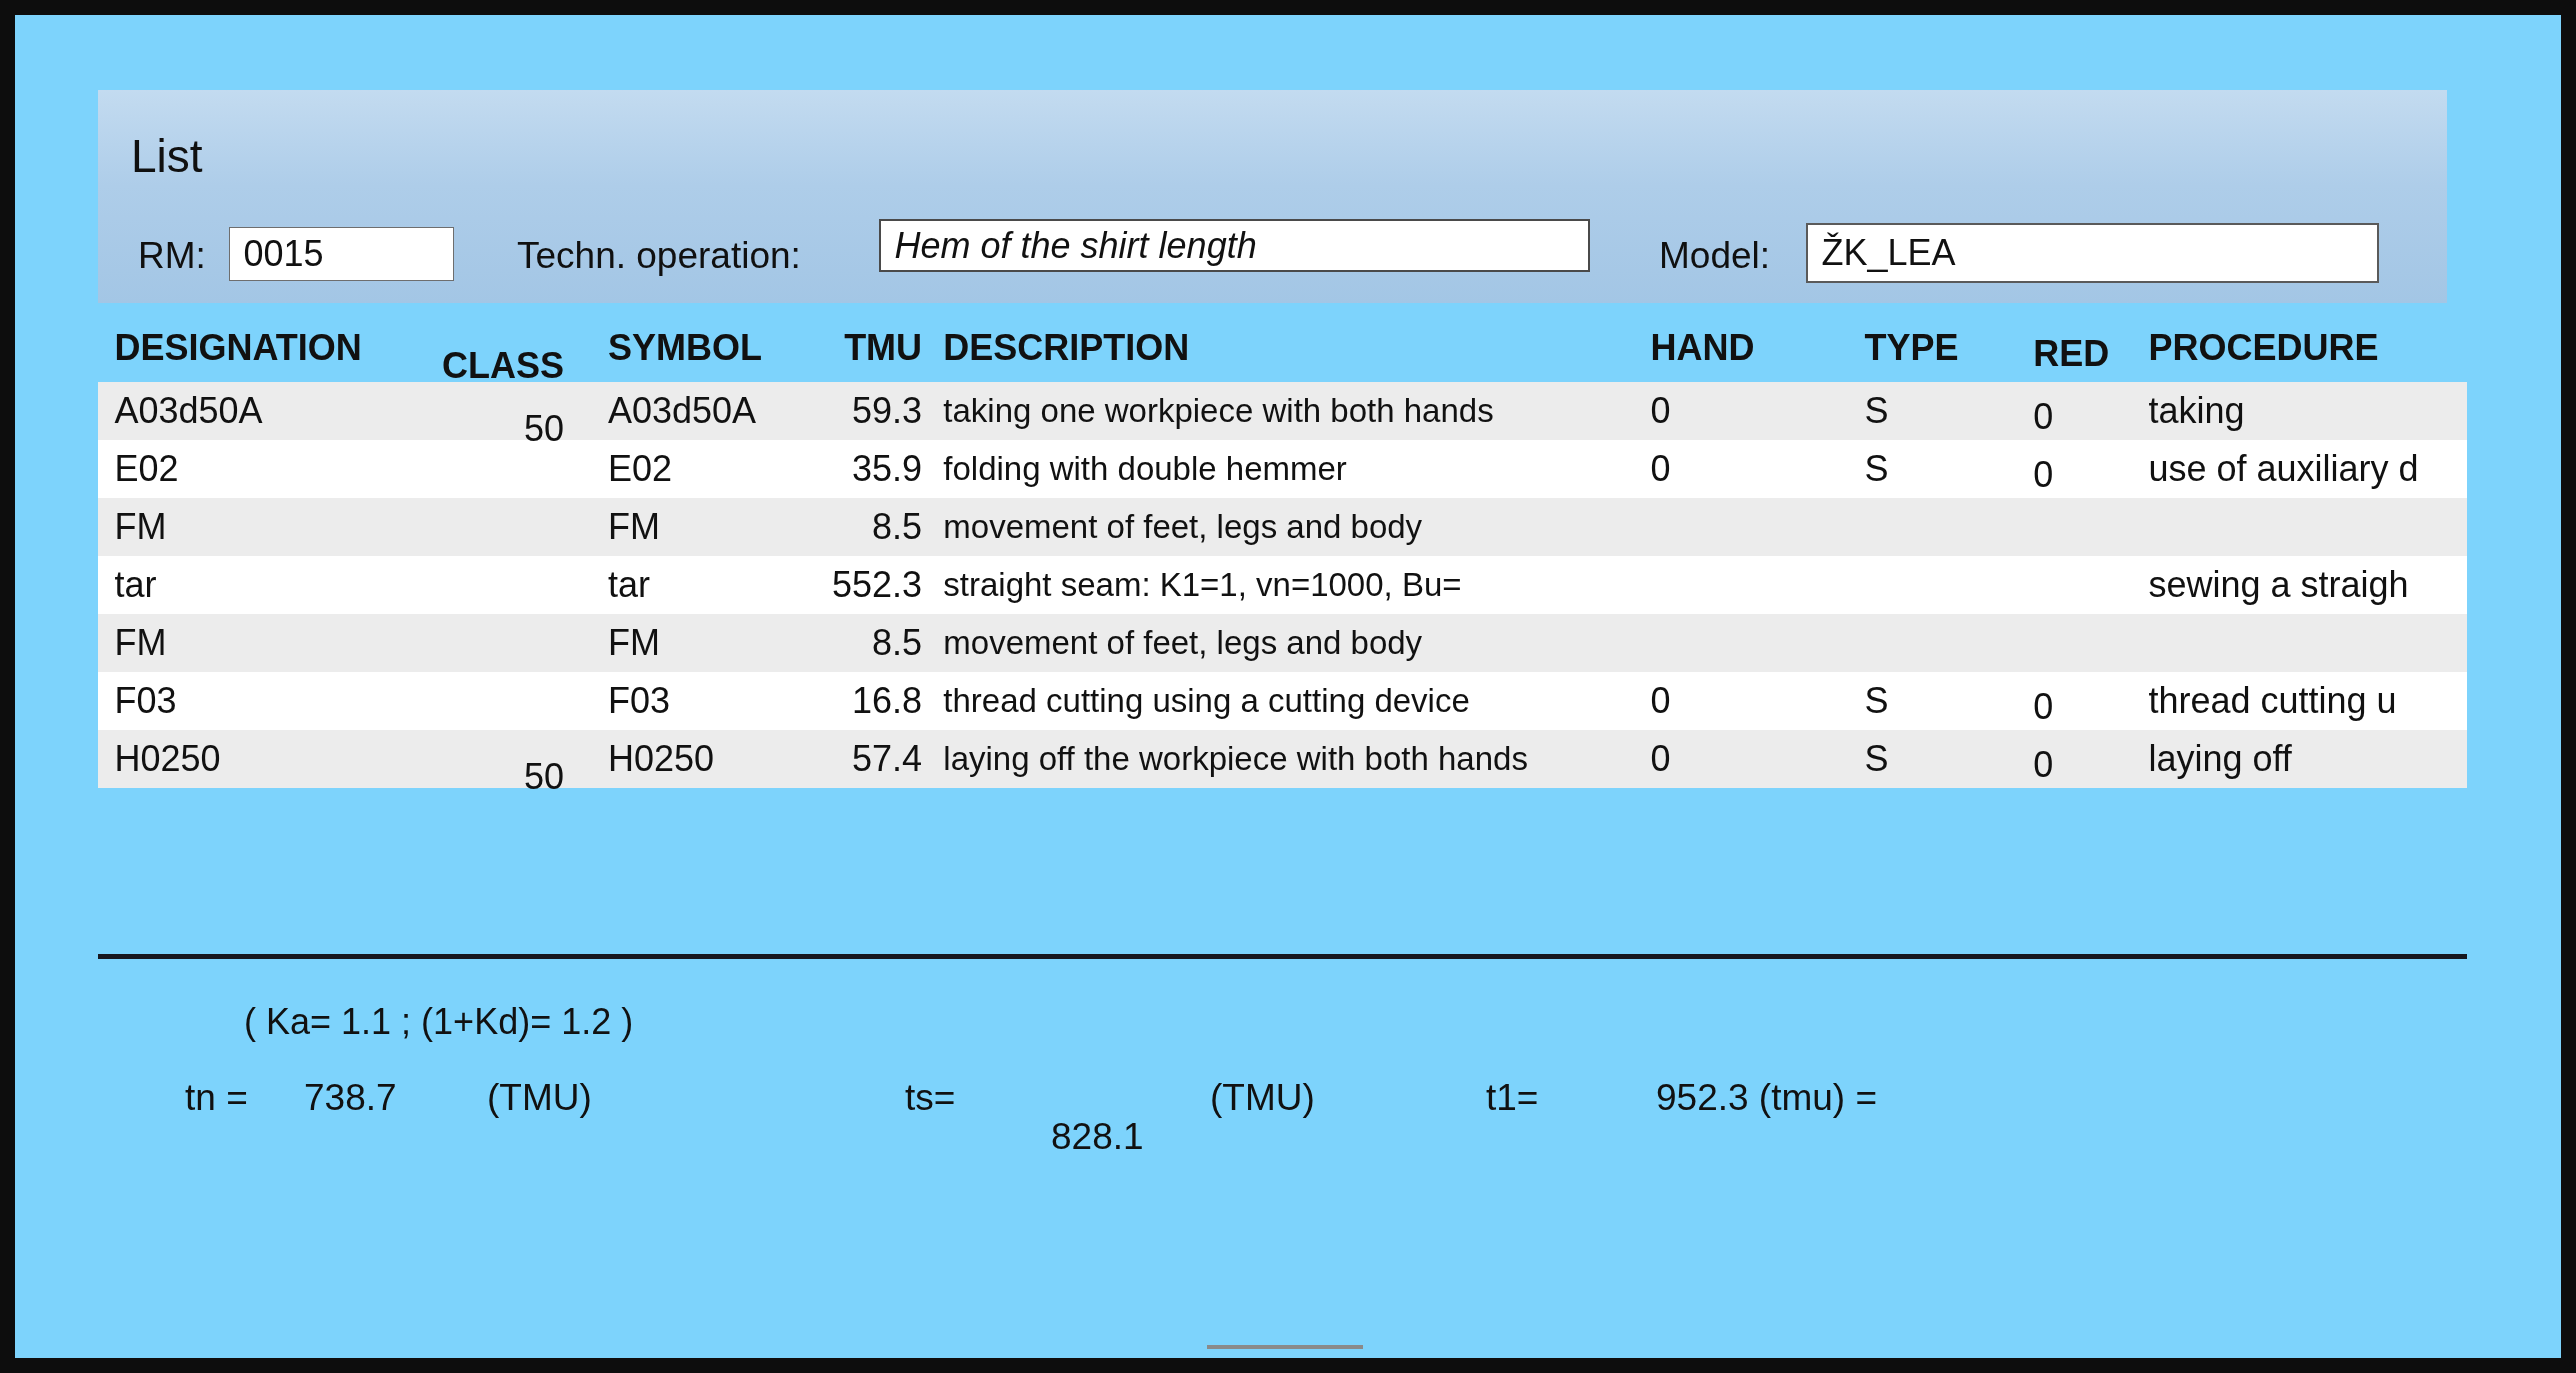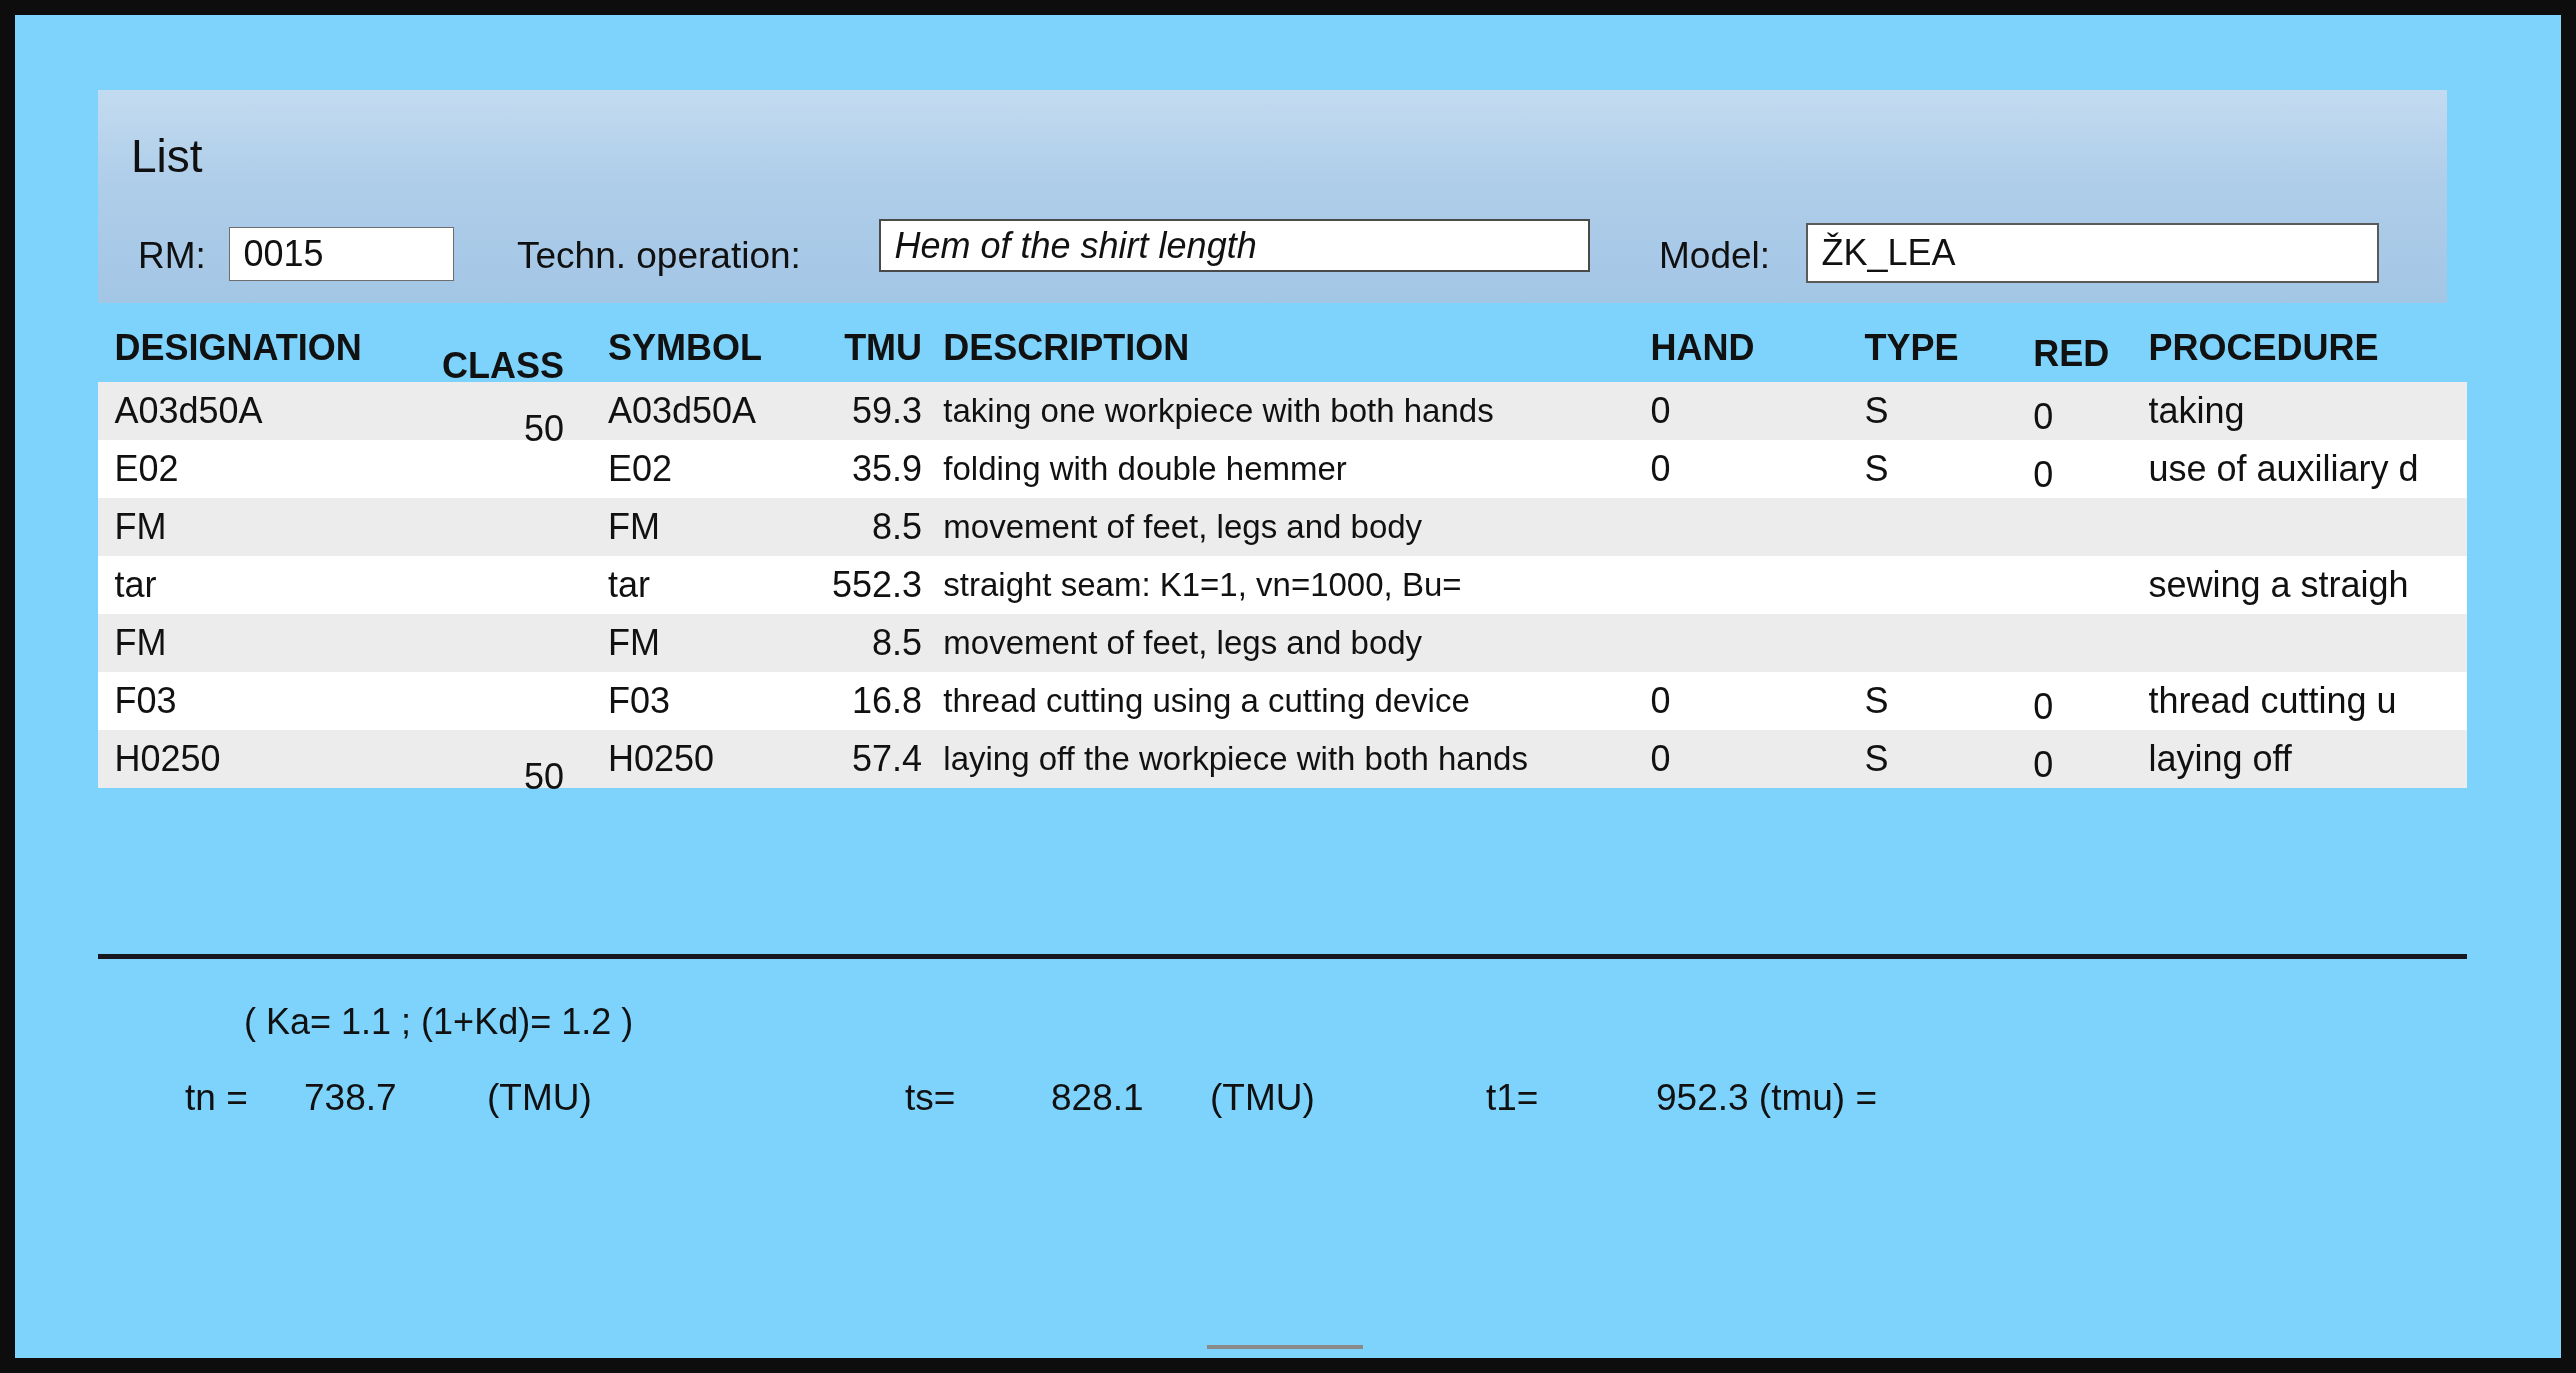--- a/index.html
+++ b/index.html
@@ -115,21 +115,21 @@
     width: 2576px;
     height: 50px;
     font-size: 37px;
     color: #111111;
   }
   .totals-line span { position: absolute; white-space: nowrap; }
   .t-tn-label { left: 170px; }
   .t-tn-value { left: 289px; }
   .t-tn-unit  { left: 472px; }
   .t-ts-label { left: 865px; margin-left: 25px; }
-  .t-ts-value { left: 1036px; }
+  .t-ts-value { left: 1036px; margin-top: 39px; }
   .t-ts-unit  { left: 1195px; }
   .t-t1-label { left: 1471px; }
   .t-t1-value { left: 1641px; }
   .t-t1-time  { left: 1953px; }
 
   .bottom-mark {
     position: absolute;
     left: 1192px;
     top: 1330px;
     width: 156px;

